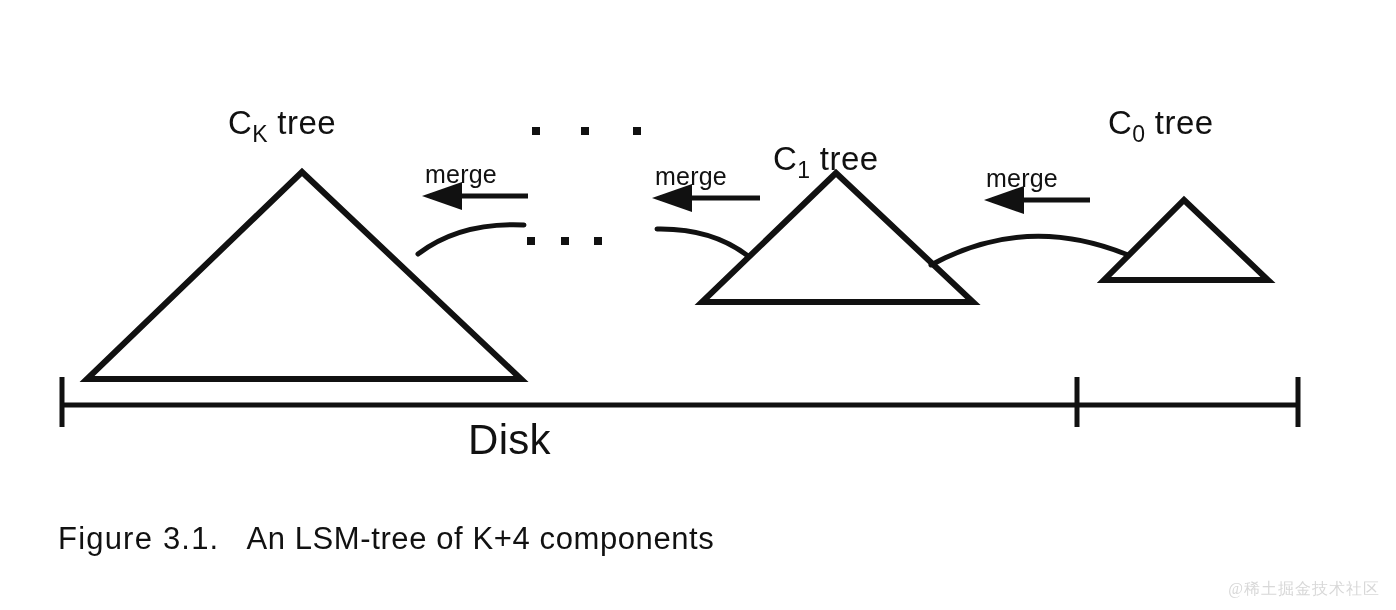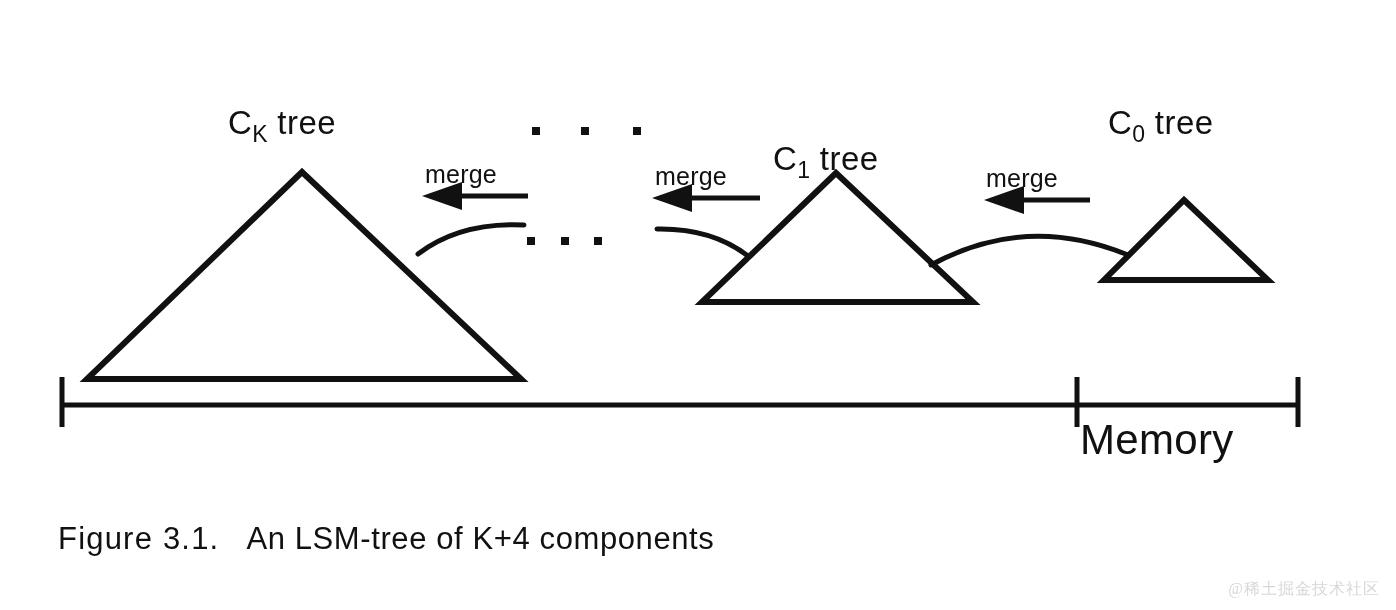--- a/index.html
+++ b/index.html
@@ -133,21 +133,21 @@
   </div>
 
   <div class="label tree-label" style="left:1108px; top:104px;">
     <span>C</span><span class="sub">0</span><span> tree</span>
   </div>
 
   <div class="label merge-label" style="left:425px; top:160px;">merge</div>
   <div class="label merge-label" style="left:655px; top:162px;">merge</div>
   <div class="label merge-label" style="left:986px; top:164px;">merge</div>
 
-  <div class="label tier-label" style="left:1080px; top:416px;">Memory</div>
+  <div class="label tier-label" style="left:468px; top:416px;">Disk</div>
 
   <div id="caption">
     <span class="caption-strong">Figure 3.1.</span>
     <span class="caption-text" style="display:inline-block;width:18px;"></span><span class="caption-text">An LSM-tree of K+4 components</span>
   </div>
 
   <div id="watermark">@稀土掘金技术社区</div>
 
 </div>
 

